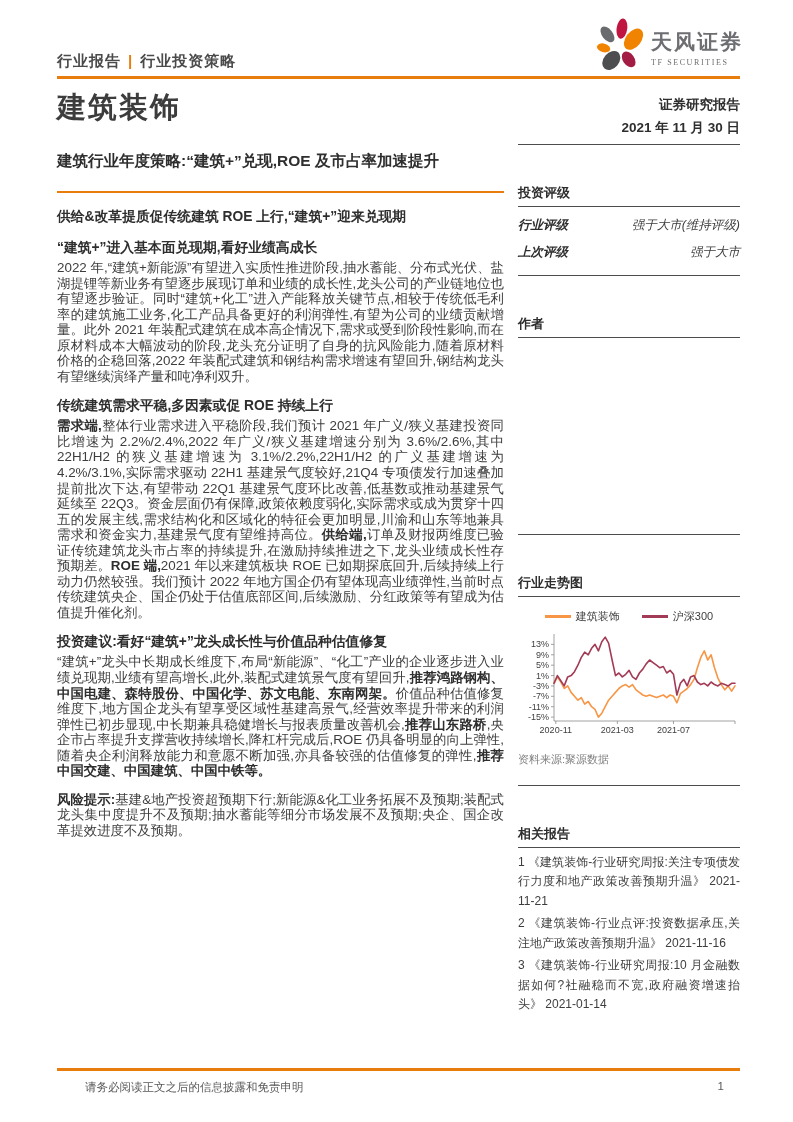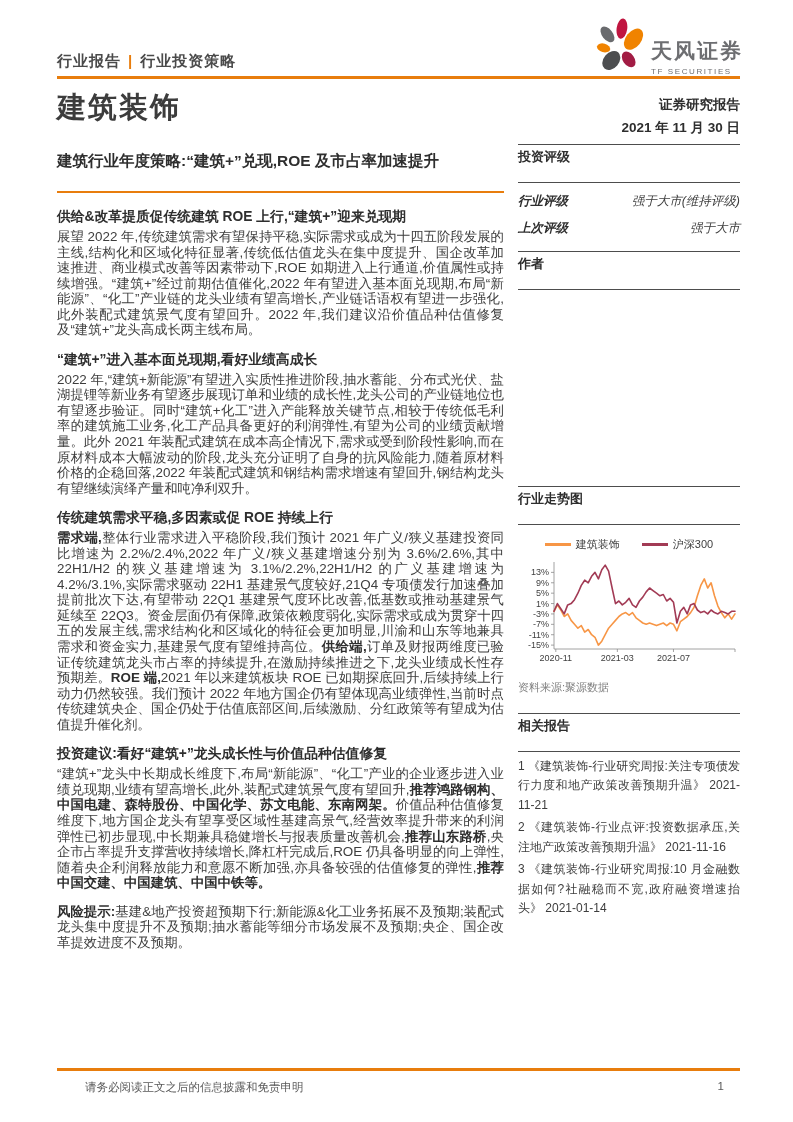--- a/index.html
+++ b/index.html
@@ -5,39 +5,39 @@
   * { margin:0; padding:0; box-sizing:border-box; }
   html,body { background:#e8e8e8; }
   body { font-family:"Liberation Sans","DejaVu Sans",sans-serif; }
   .page {
     position:relative; width:793px; height:1122px; background:#ffffff;
     margin:0 auto; overflow:hidden; color:#3d3d3d;
   }
   
   .kind-row { position:absolute; left:57px; top:52px; font-size:15px; font-weight:bold; color:#4a4a4a; letter-spacing:1px; }
   .kind-sep { color:#e87d0d; padding:0 7px; font-weight:bold; }
-  .logo { position:absolute; right:50px; top:18px; display:flex; align-items:flex-end; gap:4px; }
+  .logo { position:absolute; right:50px; top:18px; display:flex; align-items:center; gap:4px;font-family:Liberation Serif, serif; }
   .logo-text .cn { font-size:21px; color:#6d6e71; letter-spacing:2px; font-weight:bold; }
   .logo-text .en { font-size:8px; color:#6d6e71; letter-spacing:1.6px; margin-top:2px; }
   .rule-top { position:absolute; left:57px; width:683px; top:76px; height:3px; background:#e87d0d; }
   .page-title { position:absolute; left:57px; top:88px; font-size:29px; font-weight:bold; color:#3c3c3c; letter-spacing:2px; }
 
   
   .main { position:absolute; left:57px; top:151px; width:447px; }
   .headline { font-size:15.5px; font-weight:bold; color:#2e2e2e; padding-bottom:19px; border-bottom:2.5px solid #e87d0d; margin-bottom:15px; }
   .sec-h { font-size:13.8px; font-weight:bold; color:#2e2e2e; margin-top:13px; margin-bottom:3px; }
   .para { font-size:13.4px; line-height:1.16; text-align:justify; color:#3d3d3d; margin-bottom:10px; }
   .para .b { font-weight:bold; color:#2e2e2e; }
 
   
   .sidebar { position:absolute; left:518px; top:96px; width:222px; }
   .rpt-type { text-align:right; font-weight:bold; font-size:13.5px; color:#2e2e2e; }
   .rpt-date { text-align:right; font-weight:bold; font-size:13.5px; color:#2e2e2e; margin:5px 0 7px; }
   .side-sec { border-top:1.5px solid #4d4d4d; }
-  .side-sec-title { font-size:13px; font-weight:bold; color:#2e2e2e; padding:3px 0 16px; border-bottom:1.5px solid #4d4d4d; }
+  .side-sec-title { font-size:13px; font-weight:bold; color:#2e2e2e; padding:3px 0 4px; border-bottom:1.5px solid #4d4d4d;margin-top:36px; }
   .rating-rows { padding:5px 0 9px; }
   .rating-row { display:flex; justify-content:space-between; font-size:12.5px; padding:5px 0;font-style:italic; }
   .rating-row .lbl { font-weight:bold; color:#2e2e2e; }
   .rating-row .val { color:#3d3d3d; }
   .author-spacer { height:196px; }
   .trend-body { padding-top:8px; }
   .legend { display:flex; justify-content:center; gap:22px; font-size:11px; color:#3d3d3d; margin:4px 0 6px; }
   .legend-entry { display:flex; align-items:center; gap:5px; }
   .legend-swatch { display:inline-block; width:26px; height:2.5px; }
   .chart-wrap { width:222px; }
@@ -79,21 +79,20 @@
     </span>
   </div>
 
   <div class="rule-top"></div>
   <div class="page-title">建筑装饰</div>
 
   <div class="main">
     <div class="headline">建筑行业年度策略:“建筑+”兑现,ROE 及市占率加速提升</div>
 
     <div class="sec-h">供给&amp;改革提质促传统建筑 ROE 上行,“建筑+”迎来兑现期</div>
-    <div class="para"><span>展望 2022 年,传统建筑需求有望保持平稳,实际需求或成为十四五阶段发展的主线,结构化和区域化特征显著,传统低估值龙头在集中度提升、国企改革加速推进、商业模式改善等因素带动下,ROE 如期进入上行通道,价值属性或持续增强。“建筑+”经过前期估值催化,2022 年有望进入基本面兑现期,布局“新能源”、“化工”产业链的龙头业绩有望高增长,产业链话语权有望进一步强化,此外装配式建筑景气度有望回升。2022 年,我们建议沿价值品种估值修复及“建筑+”龙头高成长两主线布局。</span></div>
 
     <div class="sec-h">“建筑+”进入基本面兑现期,看好业绩高成长</div>
     <div class="para"><span>2022 年,“建筑+新能源”有望进入实质性推进阶段,抽水蓄能、分布式光伏、盐湖提锂等新业务有望逐步展现订单和业绩的成长性,龙头公司的产业链地位也有望逐步验证。同时“建筑+化工”进入产能释放关键节点,相较于传统低毛利率的建筑施工业务,化工产品具备更好的利润弹性,有望为公司的业绩贡献增量。此外 2021 年装配式建筑在成本高企情况下,需求或受到阶段性影响,而在原材料成本大幅波动的阶段,龙头充分证明了自身的抗风险能力,随着原材料价格的企稳回落,2022 年装配式建筑和钢结构需求增速有望回升,钢结构龙头有望继续演绎产量和吨净利双升。</span></div>
 
     <div class="sec-h">传统建筑需求平稳,多因素或促 ROE 持续上行</div>
     <div class="para"><span class="b">需求端,</span><span>整体行业需求进入平稳阶段,我们预计 2021 年广义/狭义基建投资同比增速为 2.2%/2.4%,2022 年广义/狭义基建增速分别为 3.6%/2.6%,其中 22H1/H2 的狭义基建增速为 3.1%/2.2%,22H1/H2 的广义基建增速为 4.2%/3.1%,实际需求驱动 22H1 基建景气度较好,21Q4 专项债发行加速叠加提前批次下达,有望带动 22Q1 基建景气度环比改善,低基数或推动基建景气延续至 22Q3。资金层面仍有保障,政策依赖度弱化,实际需求或成为贯穿十四五的发展主线,需求结构化和区域化的特征会更加明显,川渝和山东等地兼具需求和资金实力,基建景气度有望维持高位。</span><span class="b">供给端,</span><span>订单及财报两维度已验证传统建筑龙头市占率的持续提升,在激励持续推进之下,龙头业绩成长性存预期差。</span><span class="b">ROE 端,</span><span>2021 年以来建筑板块 ROE 已如期探底回升,后续持续上行动力仍然较强。我们预计 2022 年地方国企仍有望体现高业绩弹性,当前时点传统建筑央企、国企仍处于估值底部区间,后续激励、分红政策等有望成为估值提升催化剂。</span></div>
 
     <div class="sec-h">投资建议:看好“建筑+”龙头成长性与价值品种估值修复</div>
     <div class="para"><span>“建筑+”龙头中长期成长维度下,布局“新能源”、“化工”产业的企业逐步进入业绩兑现期,业绩有望高增长,此外,装配式建筑景气度有望回升,</span><span class="b">推荐鸿路钢构、中国电建、森特股份、中国化学、苏文电能、东南网架。</span><span>价值品种估值修复维度下,地方国企龙头有望享受区域性基建高景气,经营效率提升带来的利润弹性已初步显现,中长期兼具稳健增长与报表质量改善机会,</span><span class="b">推荐山东路桥</span><span>,央企市占率提升支撑营收持续增长,降杠杆完成后,ROE 仍具备明显的向上弹性,随着央企利润释放能力和意愿不断加强,亦具备较强的估值修复的弹性,</span><span class="b">推荐中国交建、中国建筑、中国中铁等。</span></div>
 

